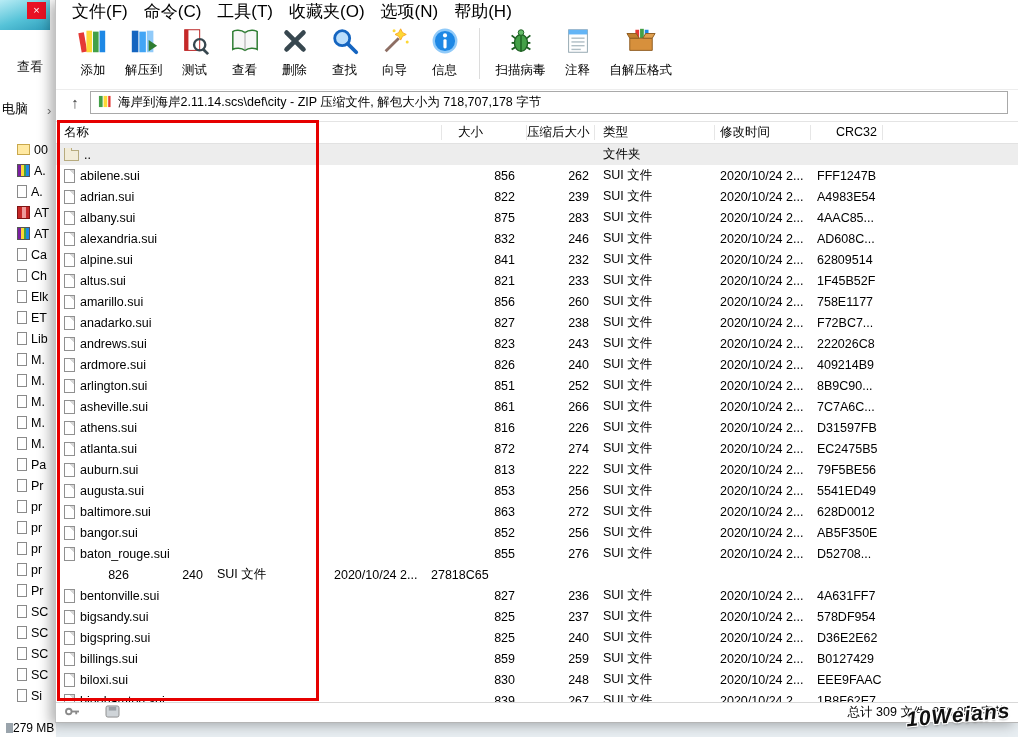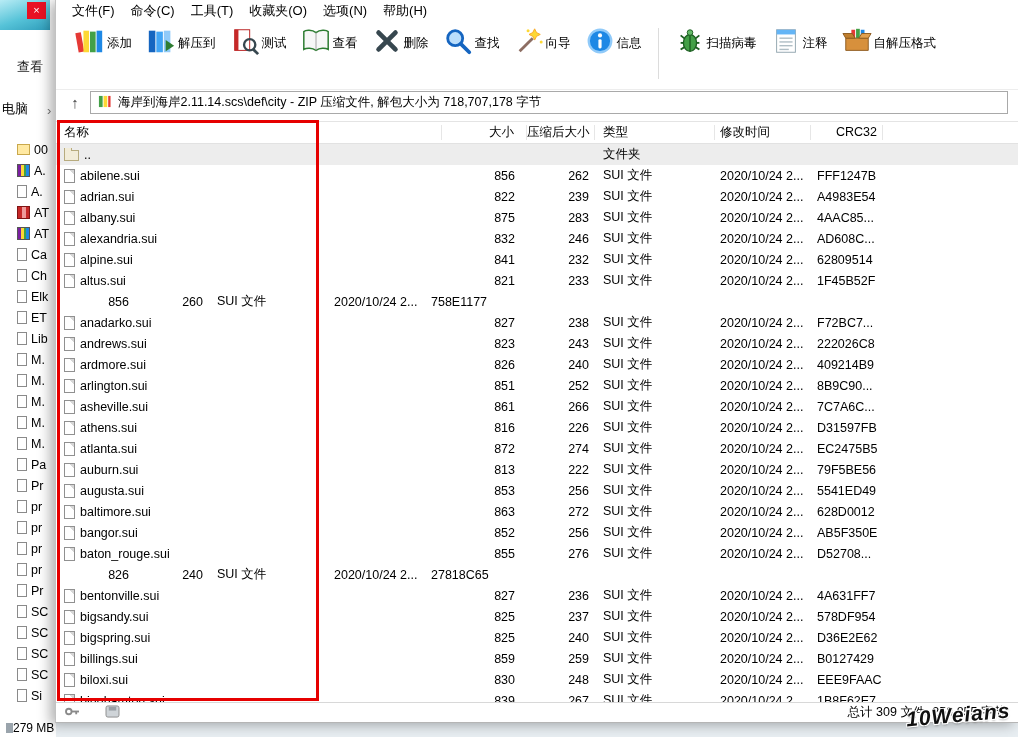--- a/index.html
+++ b/index.html
@@ -27,41 +27,41 @@
   .ic-archive-red{width:13px;height:13px;border:1px solid #7f1414;
               background:linear-gradient(90deg,#c62828 0 40%,#ef9a9a 40% 70%,#c62828 70% 100%)}
   .bg-status{position:absolute;left:6px;bottom:2px;font-size:12px;display:flex;align-items:center;white-space:nowrap}
   .bg-status .sliver{width:7px;height:10px;background:#9aa4ac;flex:none}
 
   
   .main{position:absolute;left:55px;top:0;width:963px;height:723px;background:#fff;
         border-left:1px solid #c2c2c2;border-bottom:1px solid #b5b5b5;
         box-shadow:-5px 2px 12px rgba(0,0,0,.30);display:flex;flex-direction:column}
   .menubar{height:22px;flex:none;display:flex;align-items:center;padding-left:8px}
-  .menu-item{font-size:13px;padding:0 8px;height:100%;display:flex;align-items:center;cursor:default}
+  .menu-item{font-size:17px;padding:0 8px;height:100%;display:flex;align-items:center;cursor:default}
   .toolbar{height:68px;flex:none;display:flex;align-items:flex-start;padding:2px 6px 0 12px;
            border-bottom:1px solid #ededed}
-  .tb-btn{min-width:50px;padding:2px 7px 0;display:flex;flex-direction:row;align-items:center;gap:2px;cursor:default}
+  .tb-btn{min-width:50px;padding:2px 7px 0;display:flex;flex-direction:column;align-items:center;gap:2px;cursor:default}
   .tb-btn svg{width:30px;height:30px;flex:none}
   .tb-label{font-size:12.5px;white-space:nowrap}
   .tb-sep{width:1px;align-self:stretch;background:#dcdcdc;margin:4px 9px 10px}
   .addressbar{height:32px;flex:none;display:flex;align-items:center;padding:0 10px 6px 4px;
               border-bottom:1px solid #e4e4e4}
   .up-btn{width:30px;height:24px;display:flex;align-items:center;justify-content:center;
           color:#444;font-size:15px;cursor:default}
   .addr-field{flex:1;height:23px;border:1px solid #a9a9a9;display:flex;align-items:center;gap:7px;
               padding:0 7px;font-size:12.5px;white-space:nowrap;overflow:hidden;background:#fff}
   .addr-field svg{flex:none}
 
   
   .list{flex:1;overflow:hidden;display:flex;flex-direction:column}
   .lh{display:flex;height:22px;flex:none;align-items:center;border-bottom:1px solid #e2e2e2}
   .hc{font-size:12.5px;height:15px;line-height:15px;border-right:1px solid #e6e6e6;white-space:nowrap;overflow:hidden;cursor:default}
   .hc-name{width:386px;padding-left:8px}
-  .hc-size{width:85px;text-align:right;padding-right:12px}
+  .hc-size{width:85px;text-align:center;padding-right:27px}
   .hc-packed{width:68px;text-align:right;padding-right:6px}
   .hc-type{width:120px;padding-left:8px}
   .hc-mod{width:96px;padding-left:5px}
   .hc-crc{width:72px;padding-left:25px}
   .hc-fill{flex:1;border-right:none}
   .rows{flex:1;overflow:hidden}
   .row{display:flex;height:21px;align-items:center;cursor:default}
   .row.folder-row{background:#ededed}
   .c{font-size:12.5px;white-space:nowrap;overflow:hidden}
   .c-name{width:386px;display:flex;align-items:center;padding-left:8px}
@@ -430,20 +430,24 @@
       <span class="ficon"></span>
       <span>altus.sui</span>
     </div>
     <div class="c c-size">821</div>
     <div class="c c-packed">233</div>
     <div class="c c-type">SUI 文件</div>
     <div class="c c-mod">2020/10/24 2...</div>
     <div class="c c-crc">1F45B52F</div>
   </div>
           <div class="row">
+    <div class="c c-name">
+      <span class="ficon"></span>
+      <span>amarillo.sui</span>
+    </div>
     <div class="c c-size">856</div>
     <div class="c c-packed">260</div>
     <div class="c c-type">SUI 文件</div>
     <div class="c c-mod">2020/10/24 2...</div>
     <div class="c c-crc">758E1177</div>
   </div>
           <div class="row">
     <div class="c c-name">
       <span class="ficon"></span>
       <span>anadarko.sui</span>

